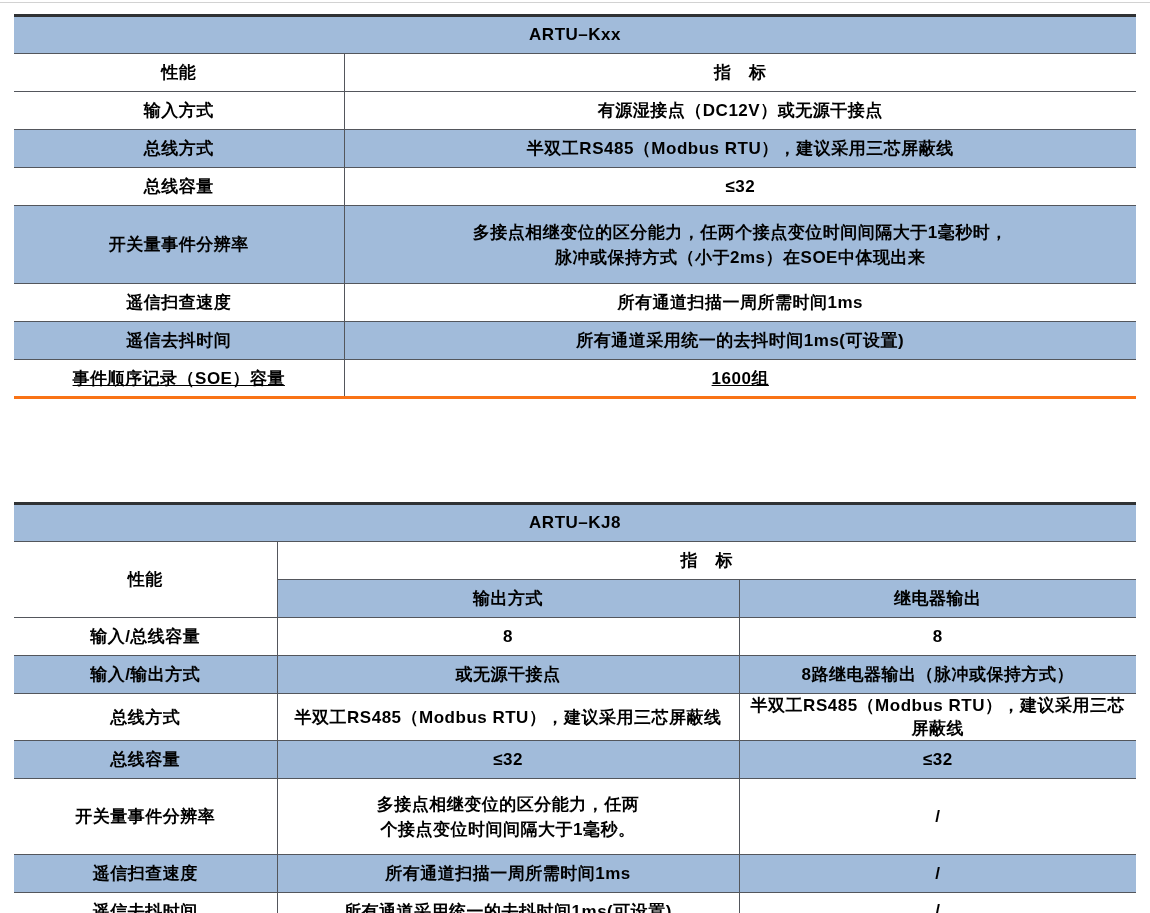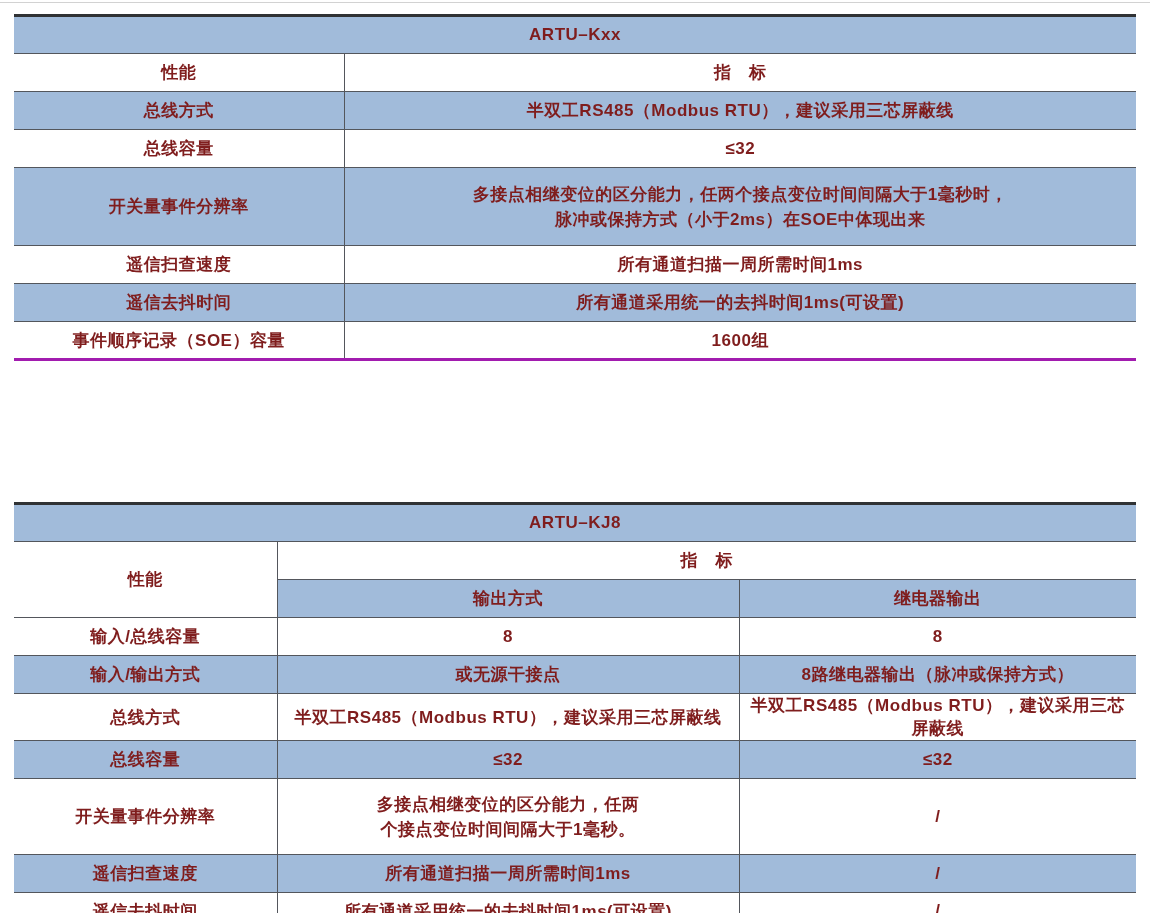--- a/index.html
+++ b/index.html
@@ -26,27 +26,27 @@
   #table1 { top: 14px; }
   #table2 { top: 502px; }
   .spec-table td {
     border-top: 1.5px solid #53565c;
     border-bottom: 1.5px solid #53565c;
     text-align: center;
     vertical-align: middle;
     font-size: 17px;
     font-weight: 600;
     letter-spacing: 0.5px;
-    color: #7f1d1d;
+    color: #000000;
     height: 38px;
     padding: 0 4px;
     overflow: hidden;
   }
   .spec-table tr.thead td { border-top: 3px solid #303234; }
-  .spec-table tr.last td  { border-bottom: 3px solid #a21caf; }
+  .spec-table tr.last td  { border-bottom: 3px solid #f97316; text-decoration: underline; }
   .blue  { background: #a1bbda; }
   .white { background: #ffffff; }
   .vline-r { border-right: 1.5px solid #53565c; }
   .tall td { height: 78px; }
   .tall2 td { height: 76px; }
   .twoline { line-height: 25px; }
   .twoline div { display: block; }
   .compressed { font-size: 14.6px; letter-spacing: 0px; }
   .semi-compressed { font-size: 15.8px; letter-spacing: 0px; }
   .title-cell { letter-spacing: 0.8px; }
@@ -62,20 +62,24 @@
       <col style="width:330px">
       <col style="width:792px">
     </colgroup>
     <tbody>
       <tr class="thead">
         <td colspan="2" class="blue title-cell">ARTU–Kxx</td>
       </tr>
       <tr>
         <td class="white vline-r">性能</td>
         <td class="white">指　标</td>
+      </tr>
+      <tr>
+        <td class="white vline-r">输入方式</td>
+        <td class="white">有源湿接点（DC12V）或无源干接点</td>
       </tr>
       <tr>
         <td class="blue vline-r">总线方式</td>
         <td class="blue">半双工RS485（Modbus RTU），建议采用三芯屏蔽线</td>
       </tr>
       <tr>
         <td class="white vline-r">总线容量</td>
         <td class="white">≤32</td>
       </tr>
       <tr class="tall">

